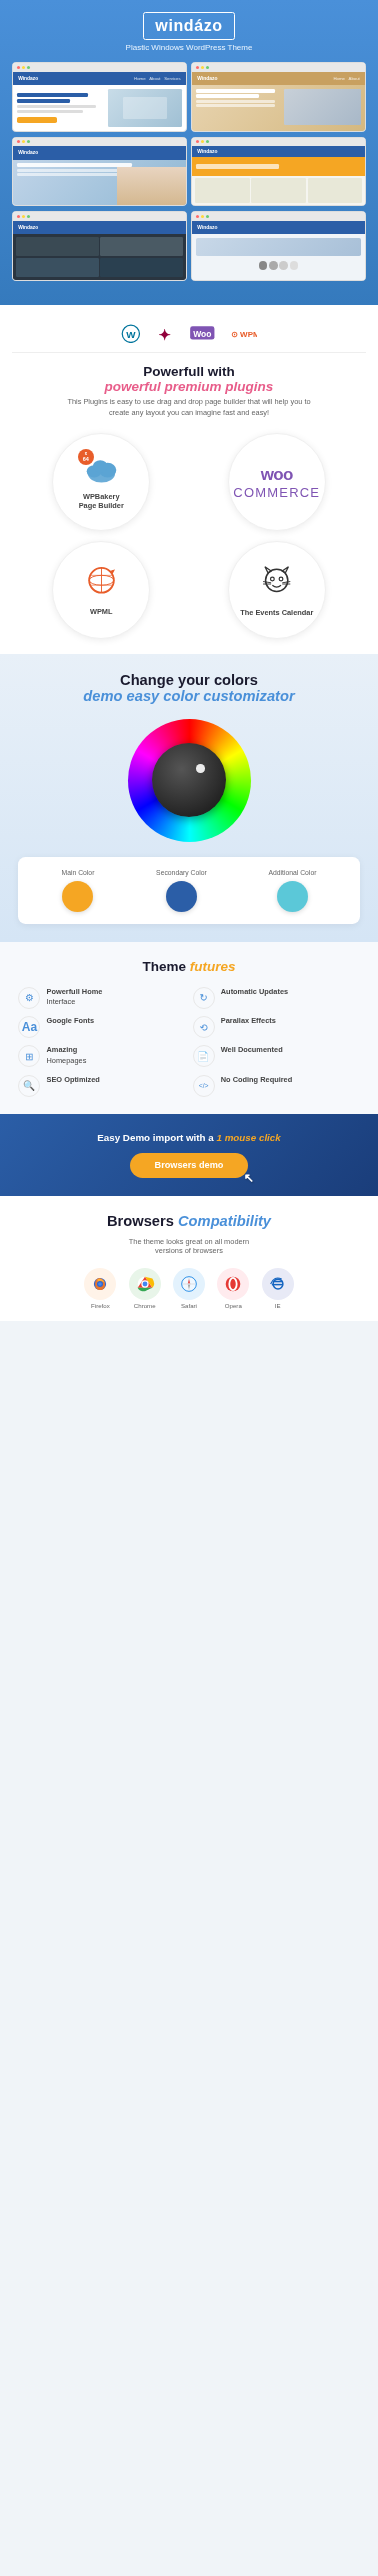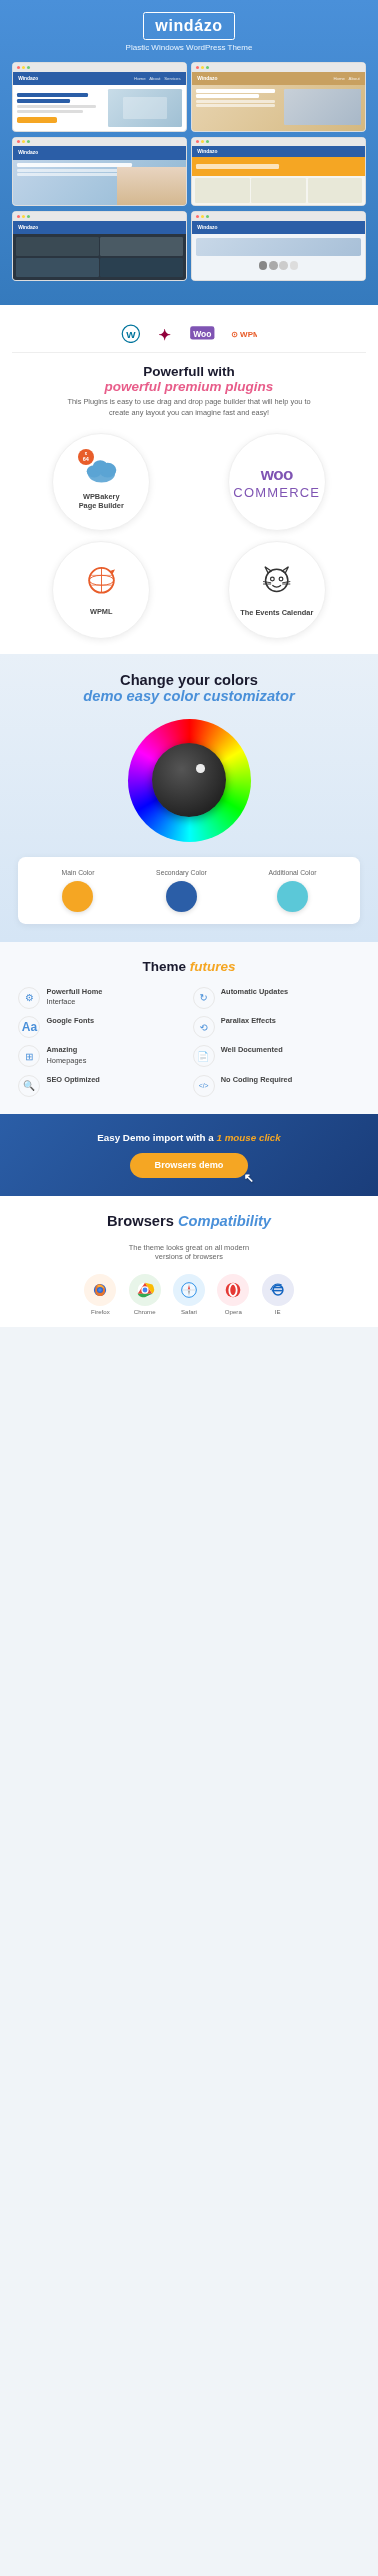--- a/index.html
+++ b/index.html
@@ -419,21 +419,21 @@
     
     .browser-section {
       background: #fff;
       padding: 17px 12.3px 12.3px;
       text-align: center;
     }
     .browser-title {
       font-size: 14.7px;
       font-weight: 700;
       color: #1a1a2e;
-      margin-bottom: 14px;
+      margin-bottom: 8px;
     }
     .browser-title em {
       color: #4a90d9;
       font-style: italic;
     }
     .browser-desc {
       font-size: 7.4px;
       color: #666;
       margin-bottom: 12.3px;
     }

